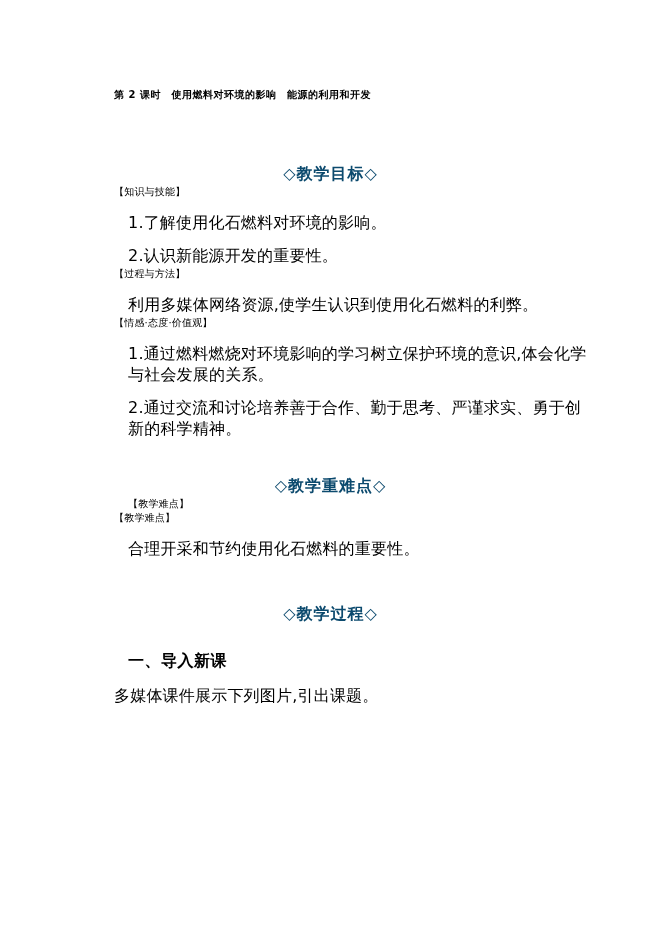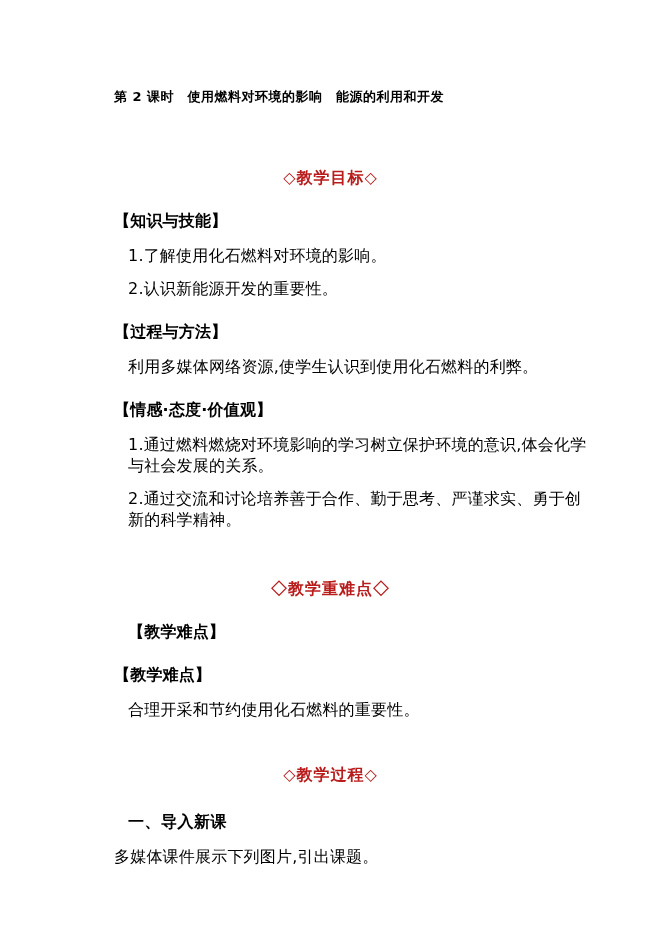--- a/index.html
+++ b/index.html
@@ -16,41 +16,40 @@
   }
   .page {
     position: relative;
     width: 661px;
     height: 935px;
     box-sizing: border-box;
     padding: 0 72px;
   }
   .doc-title {
     margin-top: 88px;
-    font-size: 13px;
+    font-size: 10px;
     font-weight: bold;
     letter-spacing: 0.5px;
     color: #000;
     padding-left: 42px;
   }
   .section-heading {
     text-align: center;
-    color: #b91c1c;
+    color: #0c4a6e;
     font-weight: bold;
     font-size: 16px;
     letter-spacing: 1px;
   }
   .sh-goals { margin-top: 62px; }
-  .sh-key { margin-top: 48px; font-family: Liberation Serif, serif; }
+  .sh-key { margin-top: 36px; }
   .sh-process { margin-top: 44px; }
 
   .bracket-label {
-    font-size: 16px;
-    font-weight: bold;
-    margin-top: 22px;
+    font-size: 10px;
+    font-weight: normal;
     padding-left: 42px;
     letter-spacing: 0.2px;
   }
   .bracket-label.indented {
     padding-left: 56px;
   }
   .body-line {
     font-size: 16px;
     margin-top: 14px;
     padding-left: 56px;

